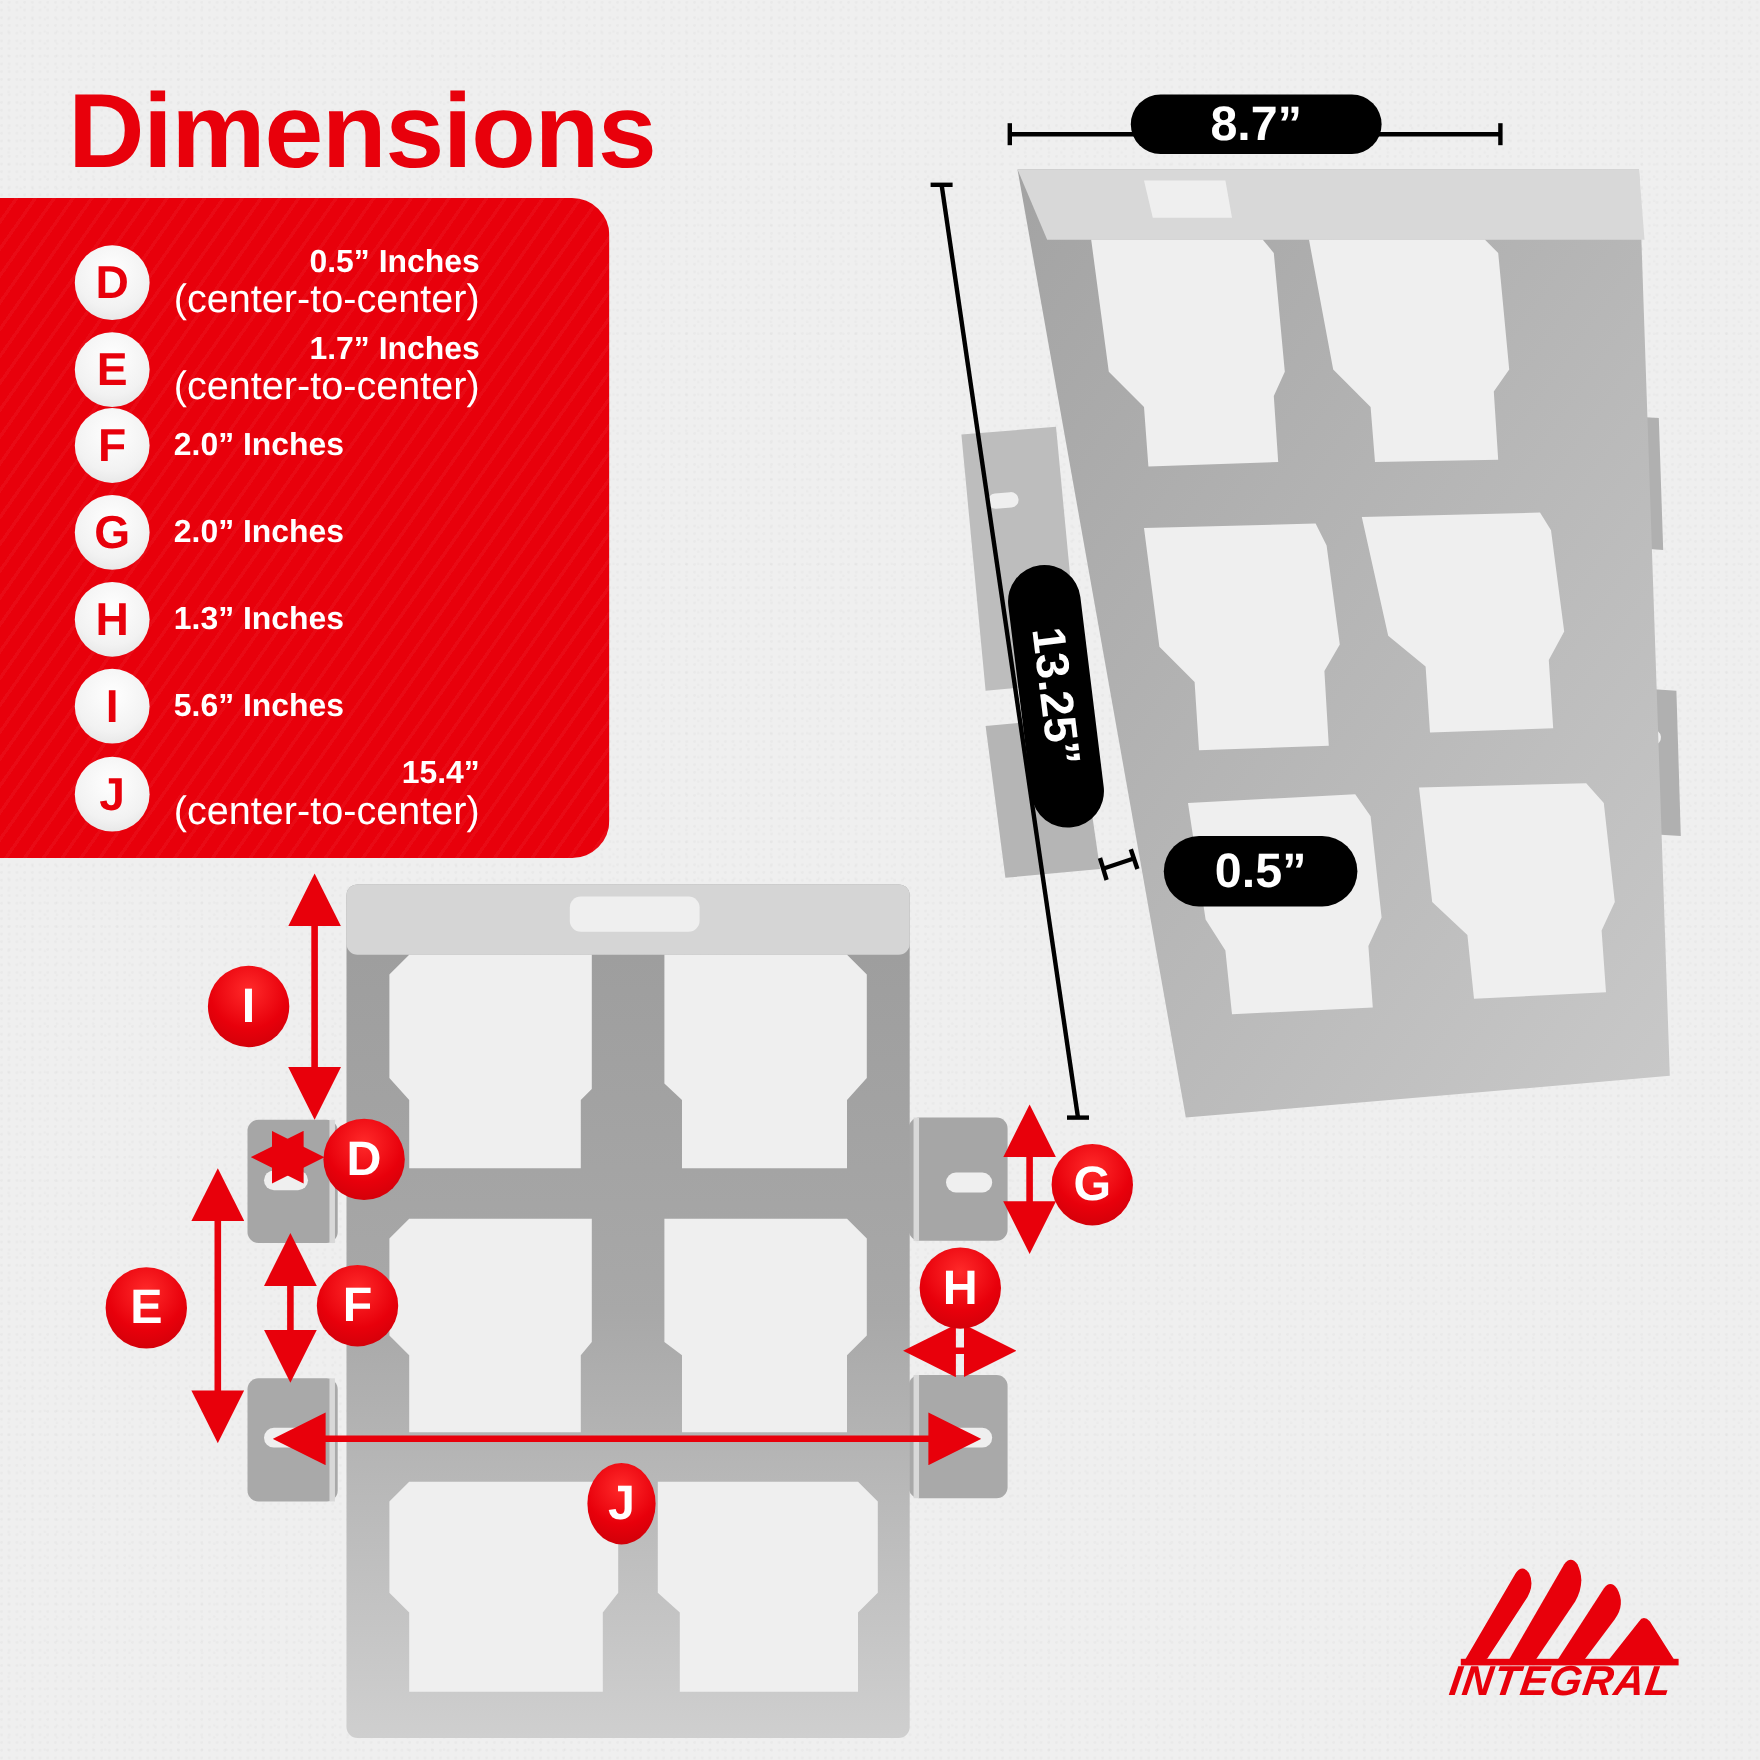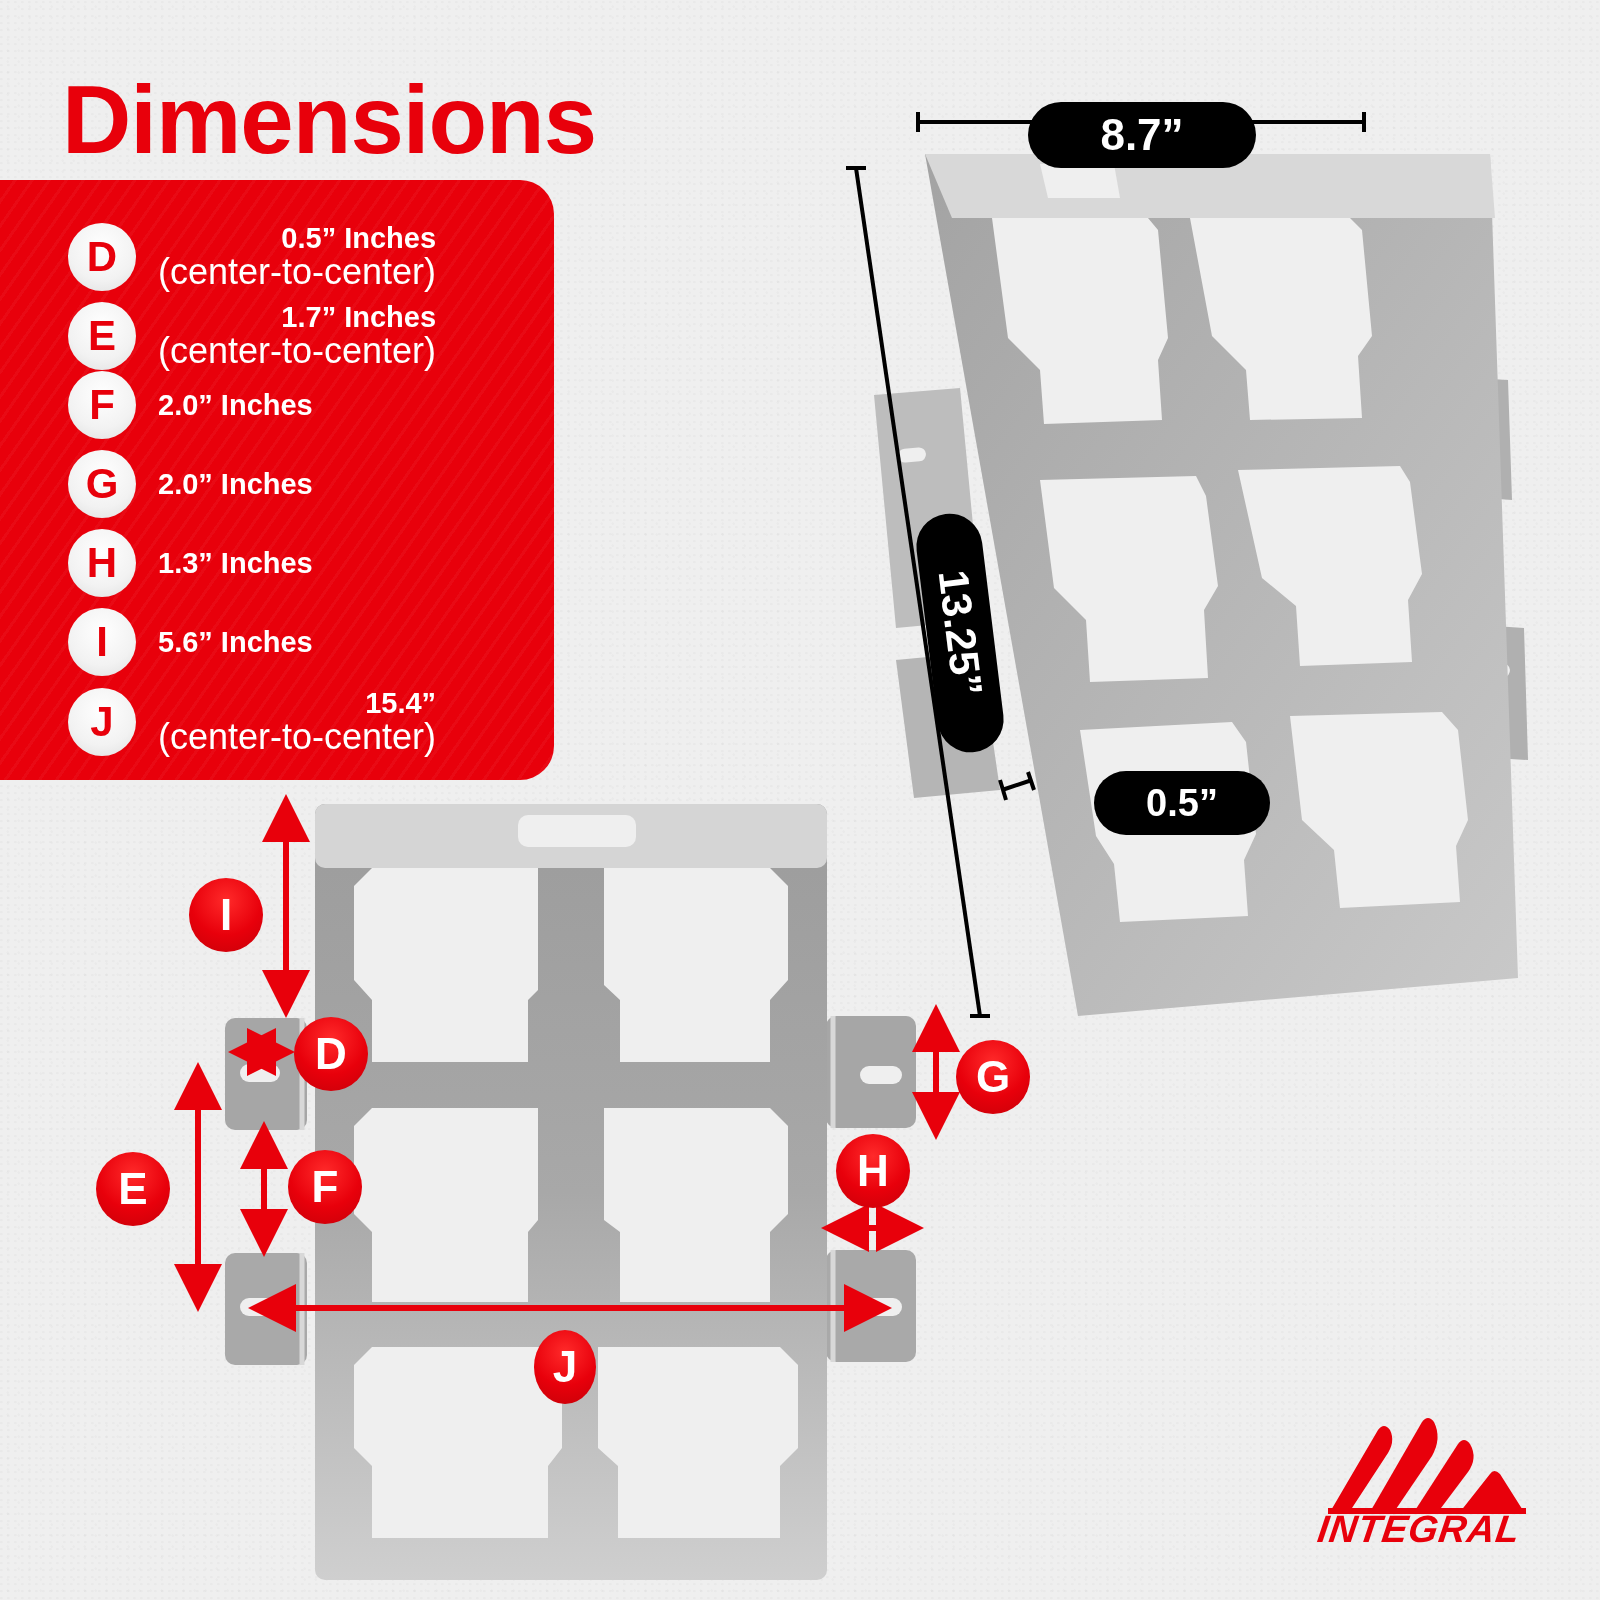--- a/index.html
+++ b/index.html
@@ -203,23 +203,23 @@
 </svg>
 
 <div class="red-badge" style="left:189px;top:878px;">I</div>
 <div class="red-badge" style="left:294px;top:1017px;">D</div>
 <div class="red-badge" style="left:96px;top:1152px;">E</div>
 <div class="red-badge" style="left:288px;top:1150px;">F</div>
 <div class="red-badge" style="left:956px;top:1040px;">G</div>
 <div class="red-badge" style="left:836px;top:1134px;">H</div>
 <div class="red-badge" style="left:534px;top:1330px;width:62px;height:74px;">J</div>
 
-<div class="pill" style="left:1028px;top:86px;width:228px;height:66px;font-size:44px;margin-top:16px;">8.7”</div>
+<div class="pill" style="left:1028px;top:86px;width:228px;height:54px;font-size:44px;">8.7”</div>
 <div class="pill" style="left:840px;top:600px;width:240px;height:66px;font-size:42px;transform:rotate(83deg);">13.25”</div>
-<div class="pill" style="left:1094px;top:760px;width:176px;height:64px;font-size:38px;margin-top:11px;">0.5”</div>
+<div class="pill" style="left:1058px;top:760px;width:176px;height:64px;font-size:44px;">0.5”</div>
 
 <svg class="logo" viewBox="0 0 250 140">
   <path d="M12,104 L60,22 Q66,14 72,22 Q78,34 68,48 L34,100 Z" fill="#e8000b"></path>
   <path d="M52,104 L104,14 Q110,6 116,14 Q124,30 114,48 L76,104 Z" fill="#e8000b"></path>
   <path d="M96,104 L140,36 Q146,28 152,36 Q160,50 150,64 L120,104 Z" fill="#e8000b"></path>
   <path d="M142,104 L172,66 Q176,60 182,66 L206,104 Z" fill="#e8000b"></path>
   <rect x="10" y="100" width="198" height="6" fill="#e8000b"></rect>
 </svg>
 <div class="logo-word">INTEGRAL</div>
 

